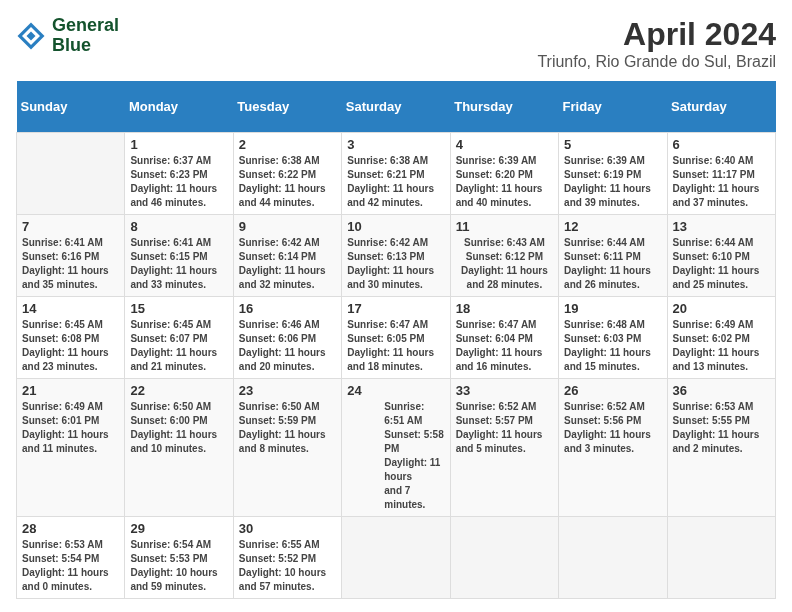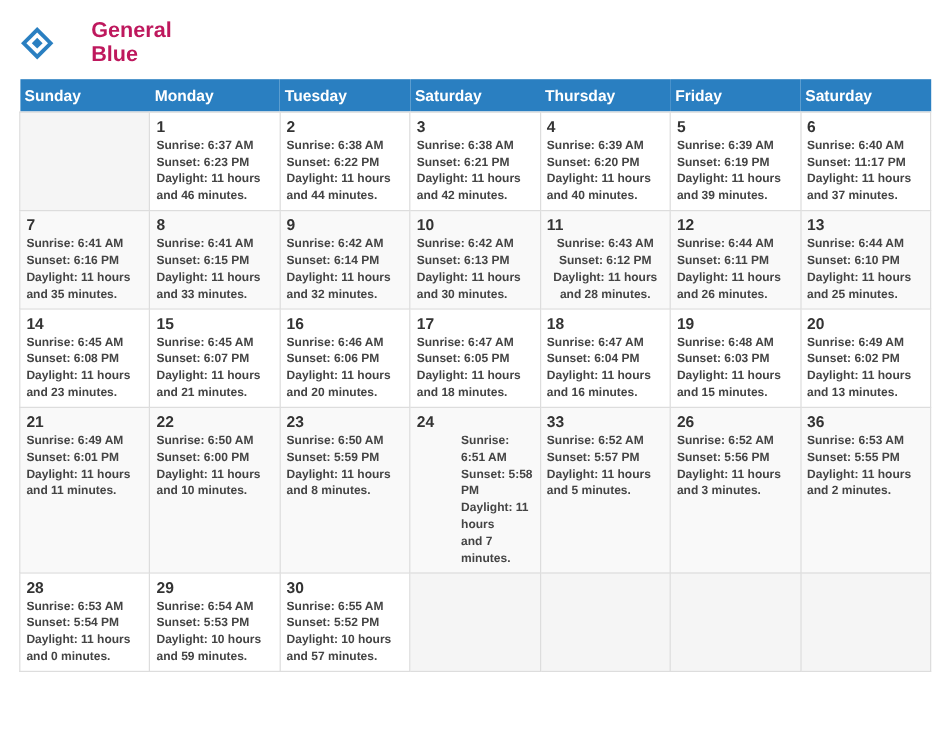--- a/index.html
+++ b/index.html
@@ -21,22 +21,21 @@
       align-items: center;
       gap: 6px;
     }
     .logo-text {
       font-size: 18px;
       font-weight: bold;
       color: #333;
       line-height: 1.1;
     }
     .logo-text span {
-      color: #be185d;
-      margin-left: 24px;
+      color: #14532d;
     }
     .logo-icon {
       width: 30px;
       height: 30px;
     }
     .title-block {
       text-align: right;
     }
     .title-block h1 {
       font-size: 32px;
@@ -49,21 +48,21 @@
       font-weight: normal;
     }
     table {
       width: 100%;
       border-collapse: collapse;
       font-size: 11px;
     }
     thead tr th {
       background-color: #2a7fc1;
       color: #fff;
-      padding: 6px 4px;
+      padding: 18px 4px;
       text-align: left;
       font-size: 13px;
       font-weight: bold;
     }
     tbody tr td {
       border: 1px solid #ddd;
       vertical-align: top;
       padding: 4px 5px;
       width: 14.28%;
       min-height: 80px;
@@ -99,20 +98,24 @@
     <svg class="logo-icon" viewBox="0 0 40 40">
       <polygon points="20,2 38,20 20,38 2,20" fill="#2a7fc1"></polygon>
       <polygon points="20,8 32,20 20,32 8,20" fill="#fff"></polygon>
       <polygon points="20,14 26,20 20,26 14,20" fill="#2a7fc1"></polygon>
     </svg>
     <div class="logo-text">
       <div><span>General</span></div>
       <div><span>Blue</span></div>
     </div>
   </div>
+  <div class="title-block">
+    <h1>April 2024</h1>
+    <h2>Triunfo, Rio Grande do Sul, Brazil</h2>
+  </div>
 </div>
 
 <table>
   <thead>
     <tr>
     <th>Sunday</th>
         <th>Monday</th>
         <th>Tuesday</th>
         <th>Saturday</th>
         <th>Thursday</th>

